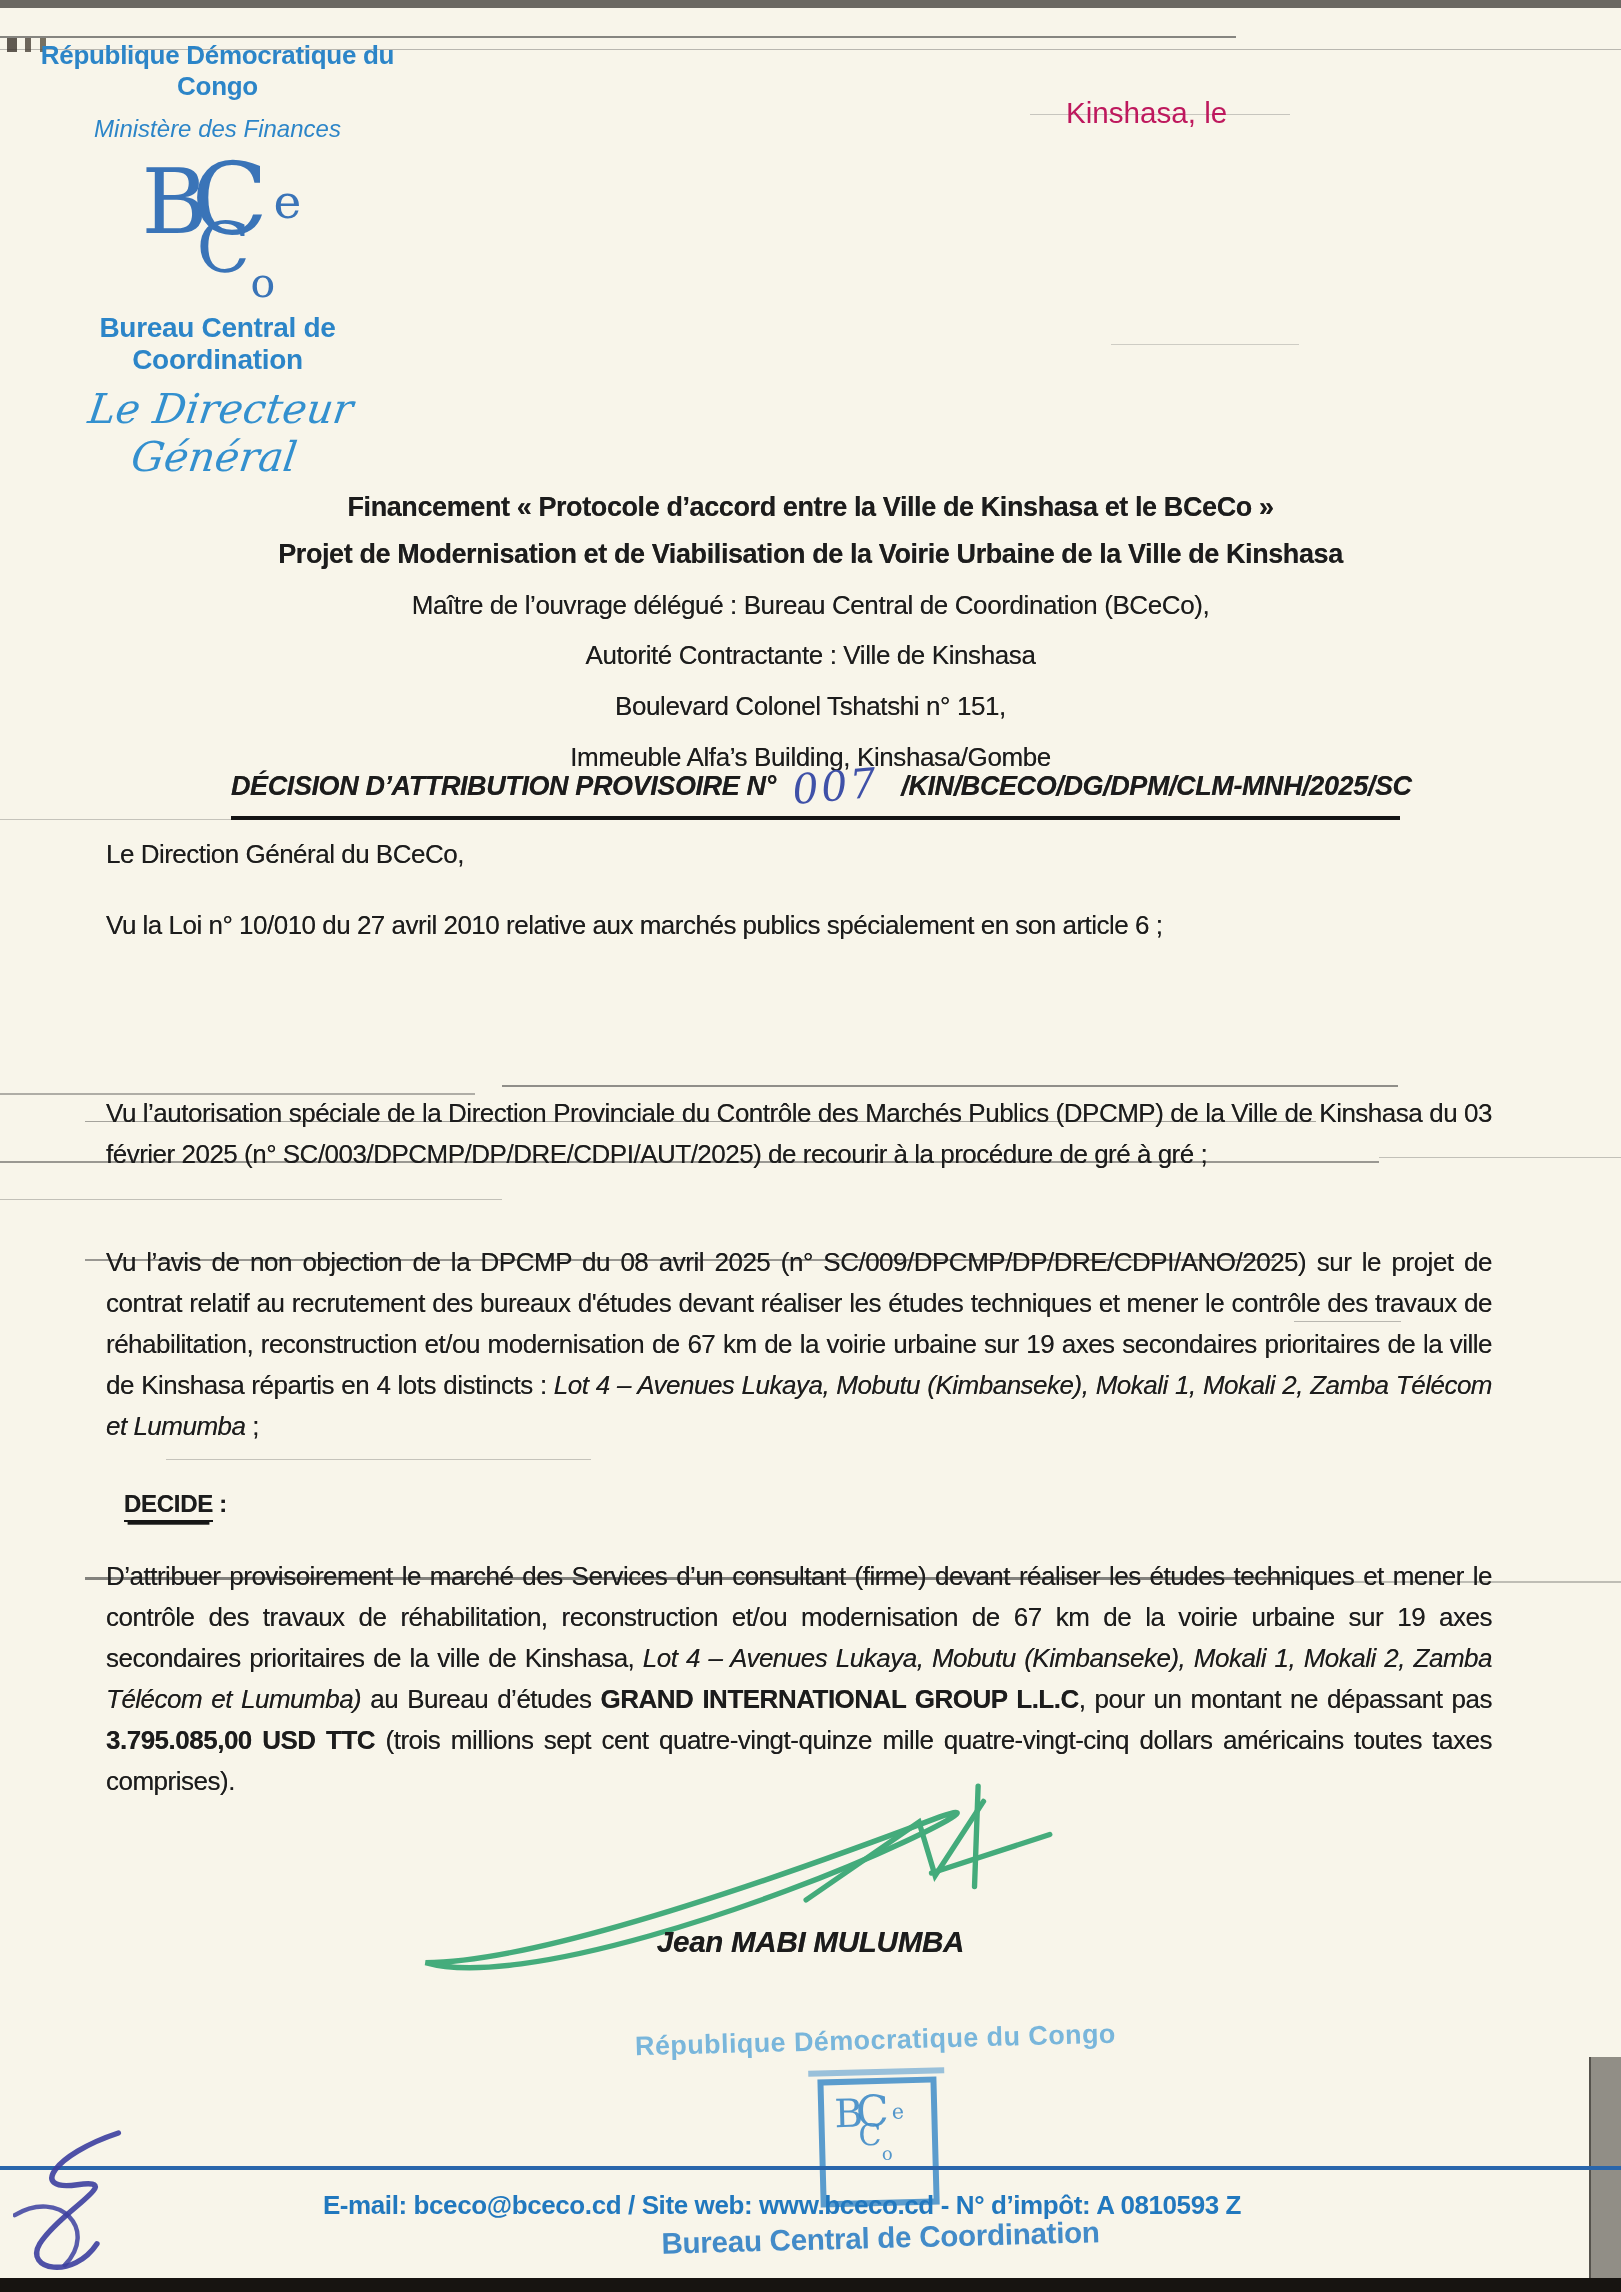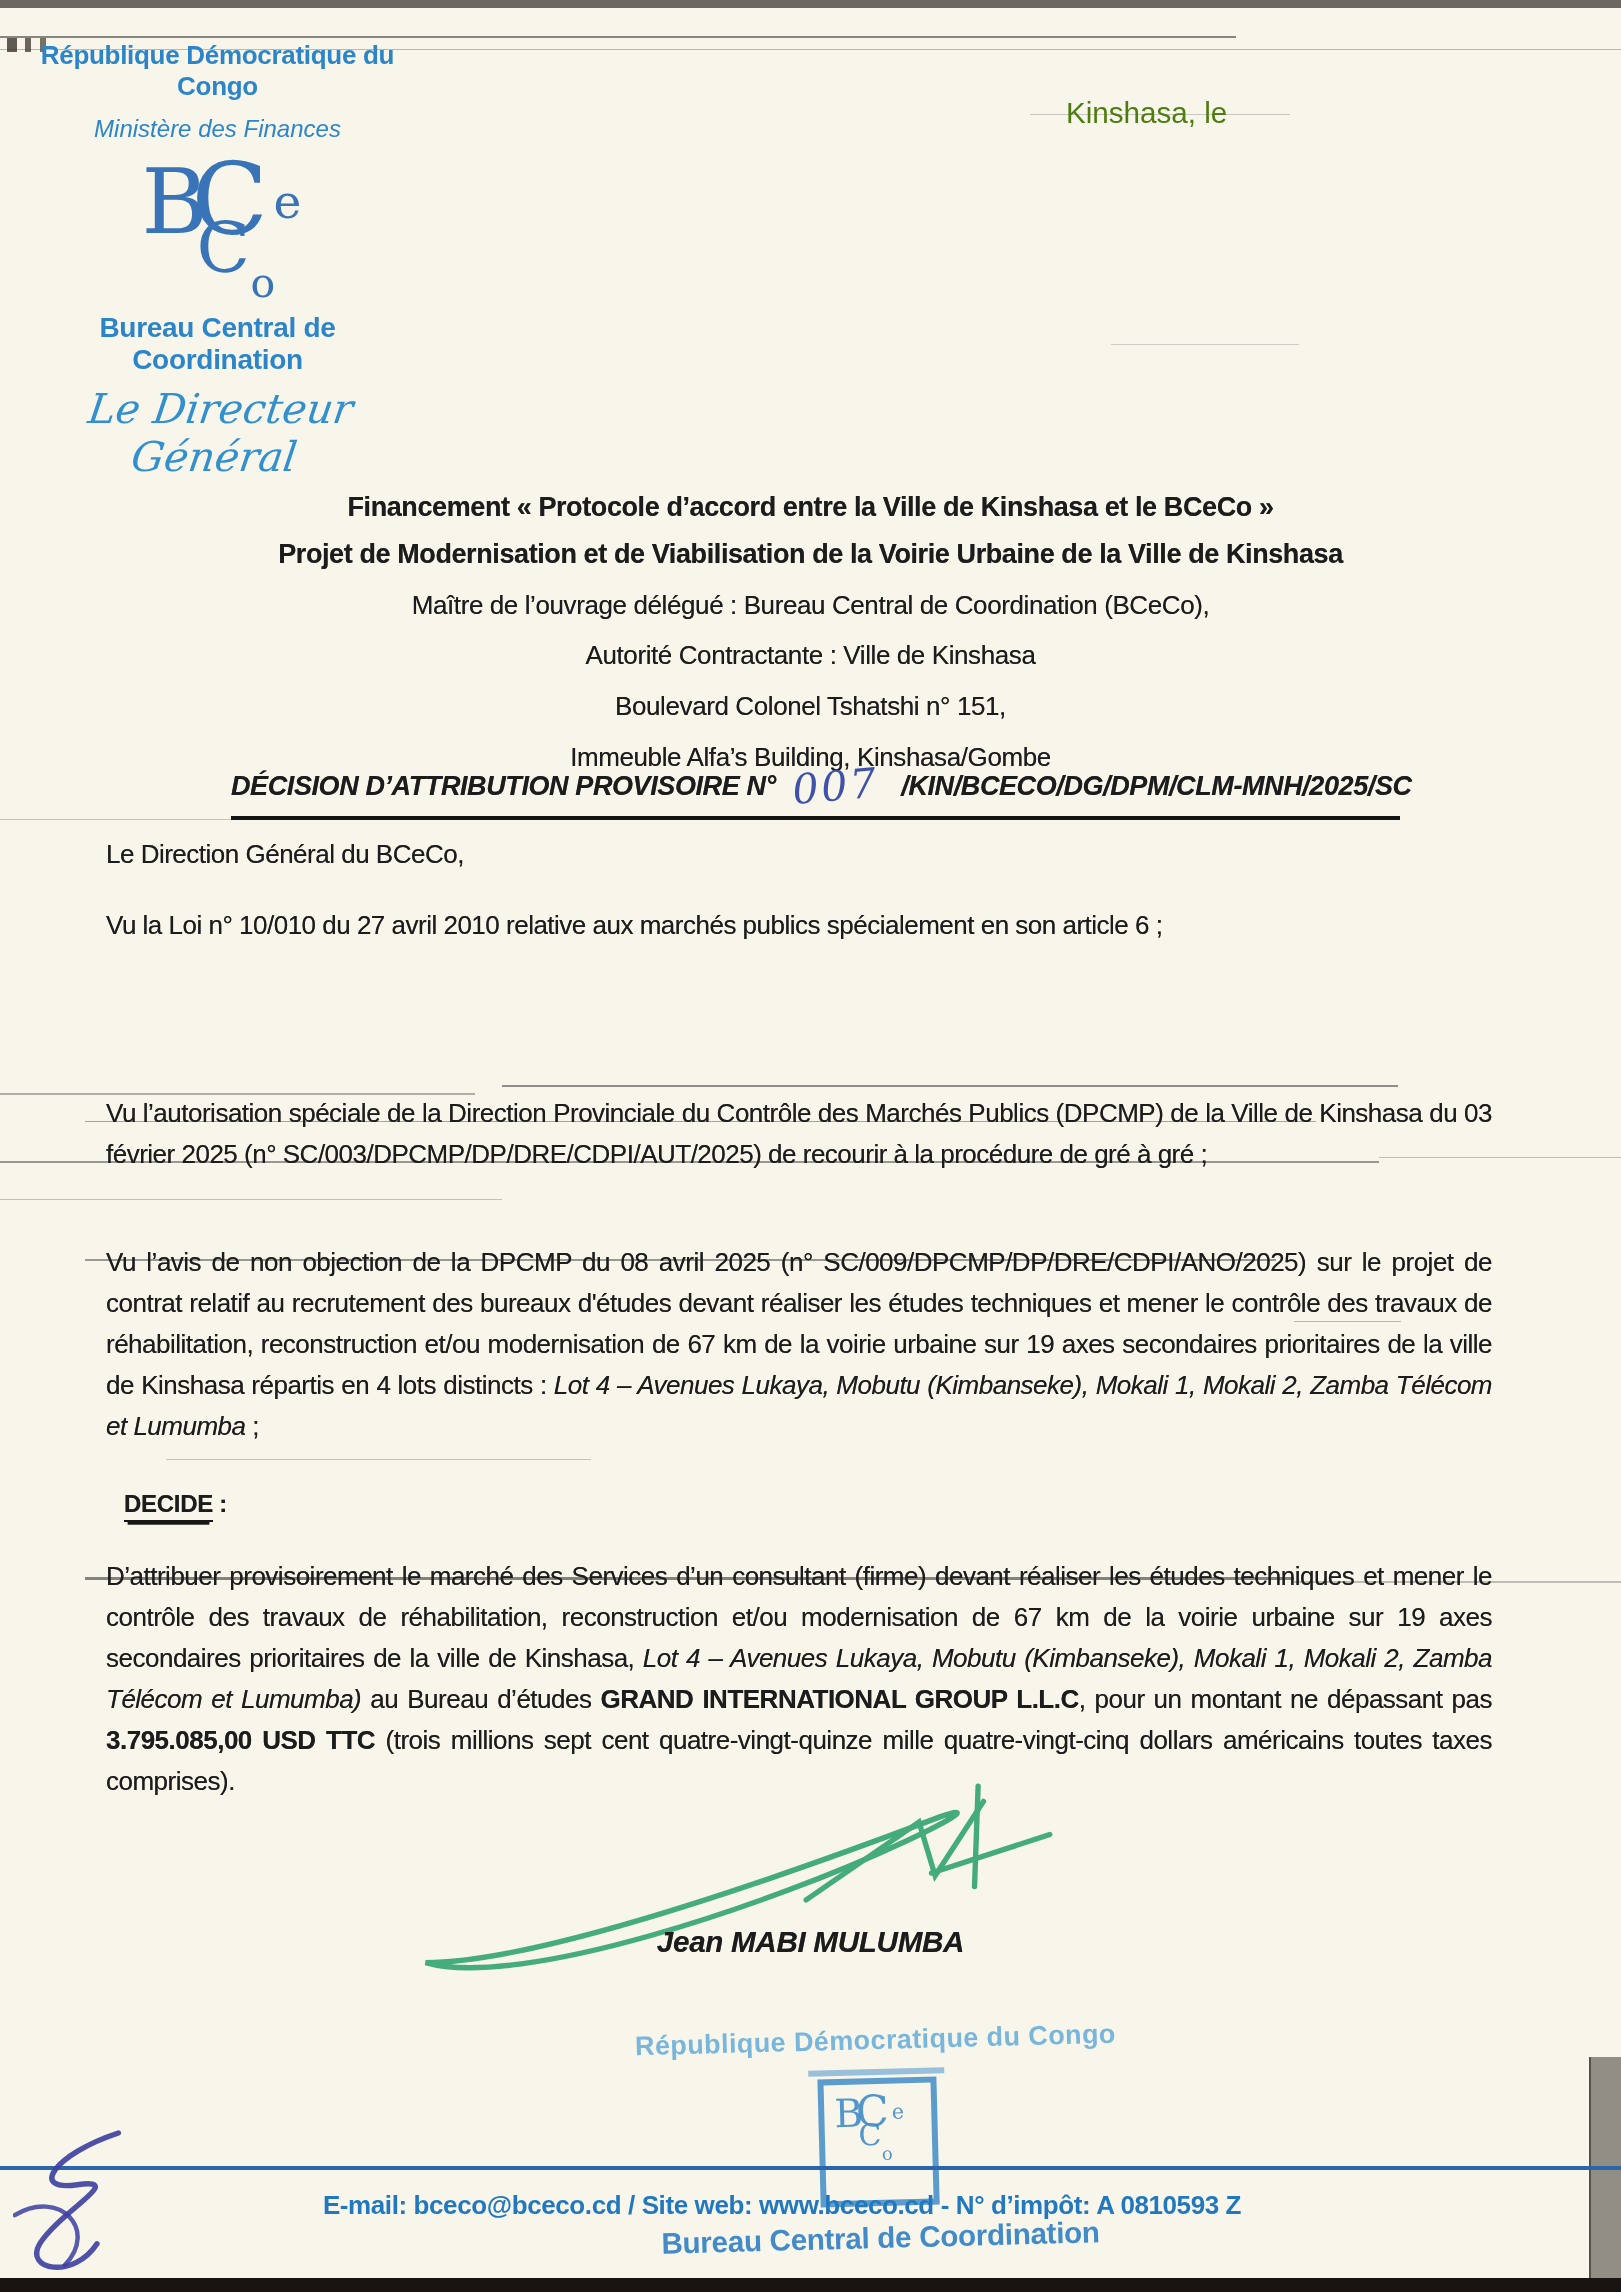--- a/index.html
+++ b/index.html
@@ -20,21 +20,21 @@
   .ministry{margin-top:12.5px;font-size:24px;font-style:italic;font-weight:500;color:#2c85c8;}
   .mono{position:relative;width:224px;height:148px;margin:14.3px auto 0;color:#3a74b8;font-family:"DejaVu Serif",serif;}
   .mono span{position:absolute;line-height:1;}
   .m-b{font-size:90px;left:36px;top:0;}
   .m-c1{font-size:100px;left:86px;top:-7.2px;}
   .m-e{font-size:47px;left:168px;top:21.5px;}
   .m-c2{font-size:70px;left:91px;top:56px;}
   .m-o{font-size:41px;left:145px;top:106px;}
   .bureau{margin-top:7.2px;font-size:28px;font-weight:700;color:#2c85c8;letter-spacing:-0.3px;}
   .script{margin-top:9px;font-size:41px;font-style:italic;color:#3390cf;font-family:"DejaVu Serif",serif;transform:skewX(-8deg);}
-  .place-date{position:absolute;left:1066px;top:88px;font-size:29.6px;font-weight:500;color:#4d7c0f;}
+  .place-date{position:absolute;left:1066px;top:88px;font-size:29.6px;font-weight:500;color:#be185d;}
   
   .tb{position:absolute;left:0;top:484px;width:1621px;text-align:center;letter-spacing:-0.4px;}
   .tb .t1,.tb .t2{font-size:27px;font-weight:700;}
   .tb .t2{margin-top:16px;}
   .tb .sub{font-size:26px;margin-top:19.7px;}
   .doc-text{text-shadow:0 0 0.5px rgba(20,20,20,.65);text-align:center;}
   
   .decision{position:absolute;left:231px;top:749px;width:1169px;
     font-size:27px;font-weight:700;font-style:italic;letter-spacing:-0.4px;
     border-bottom:4.5px solid #161616;padding-bottom:10.7px;white-space:nowrap;}

